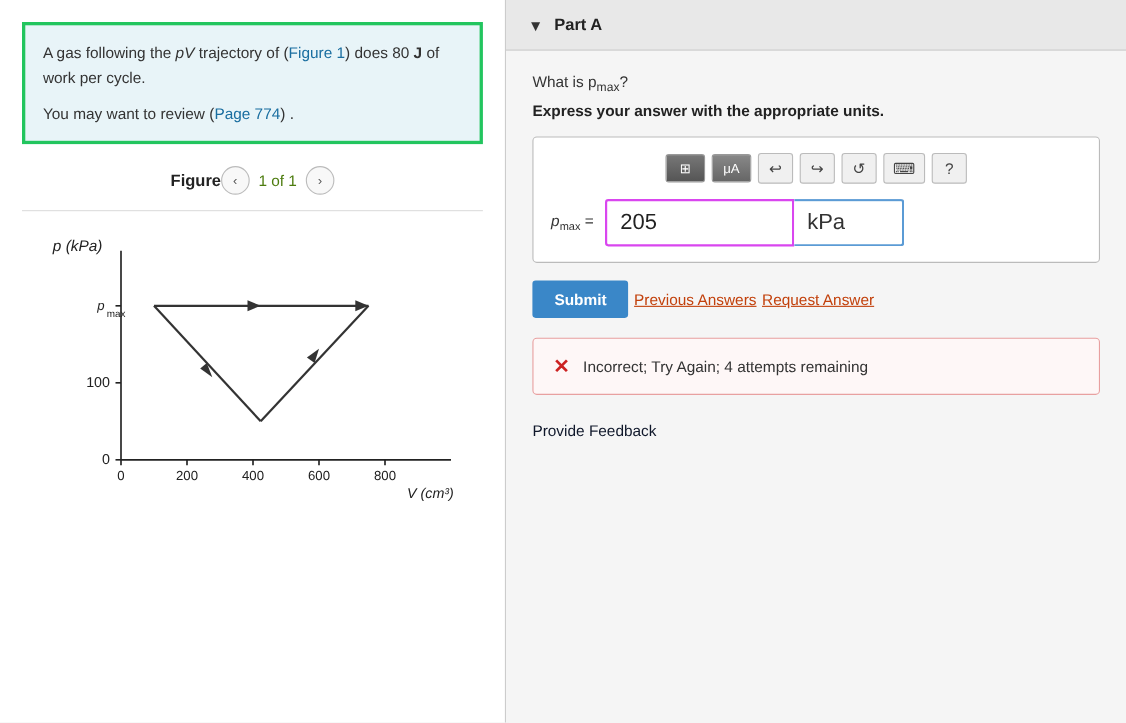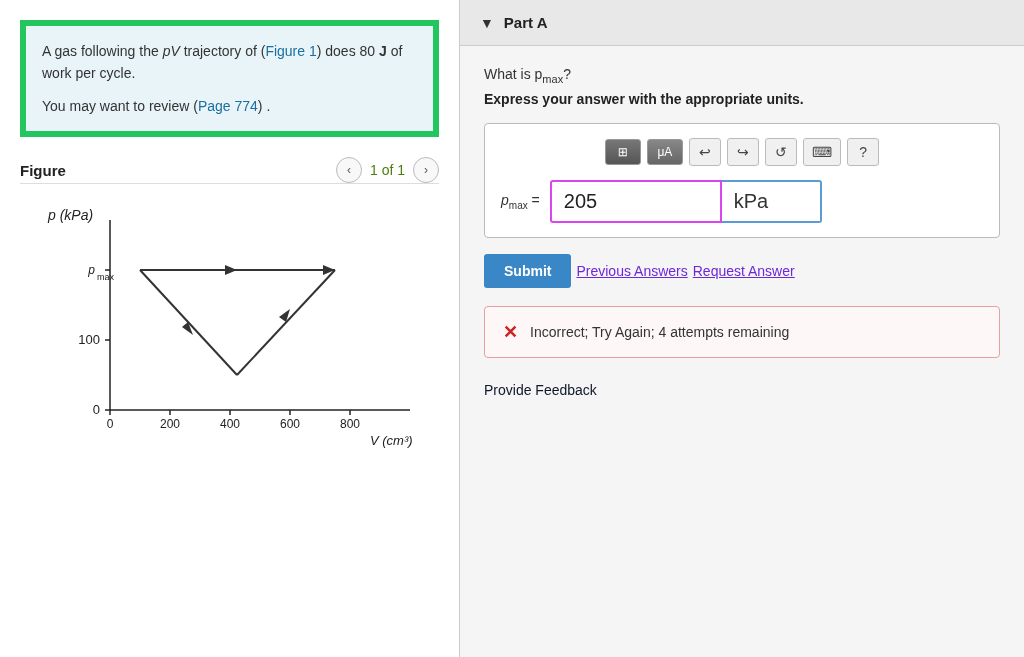--- a/index.html
+++ b/index.html
@@ -22,37 +22,37 @@
     
     .left-panel {
       width: 460px;
       background: #fff;
       border-right: 1px solid #ccc;
       padding: 20px;
       position: relative;
     }
     .problem-text {
       background: #e8f4f8;
-      border: 6px solid #22c55e;
+      border: 3px solid #22c55e;
       padding: 14px 16px;
       margin-bottom: 20px;
       font-size: 14px;
       line-height: 1.6;
       color: #333;
     }
     .problem-text a {
       color: #1a6ea0;
       text-decoration: none;
     }
     .figure-header {
       display: flex;
       align-items: center;
-      justify-content: space-between;
+      justify-content: center;
       margin-bottom: 16px;
-      padding-bottom: 0;
+      padding-bottom: 14px;
       border-bottom: 1px solid #ddd;
     }
     .figure-title {
       font-weight: bold;
       font-size: 15px;
       color: #222;
     }
     .figure-nav {
       display: flex;
       align-items: center;
@@ -200,21 +200,21 @@
       background: #3a87c8;
       color: #fff;
       border: none;
       border-radius: 3px;
       padding: 9px 20px;
       font-size: 14px;
       cursor: pointer;
       font-weight: bold;
     }
     .action-link {
-      color: #6d28d9;
+      color: #c2410c;
       text-decoration: underline;
       font-size: 14px;
       cursor: pointer;
     }
     .error-box {
       border: 1px solid #e8a0a0;
       border-radius: 4px;
       background: #fef7f7;
       padding: 14px 18px;
       display: flex;

